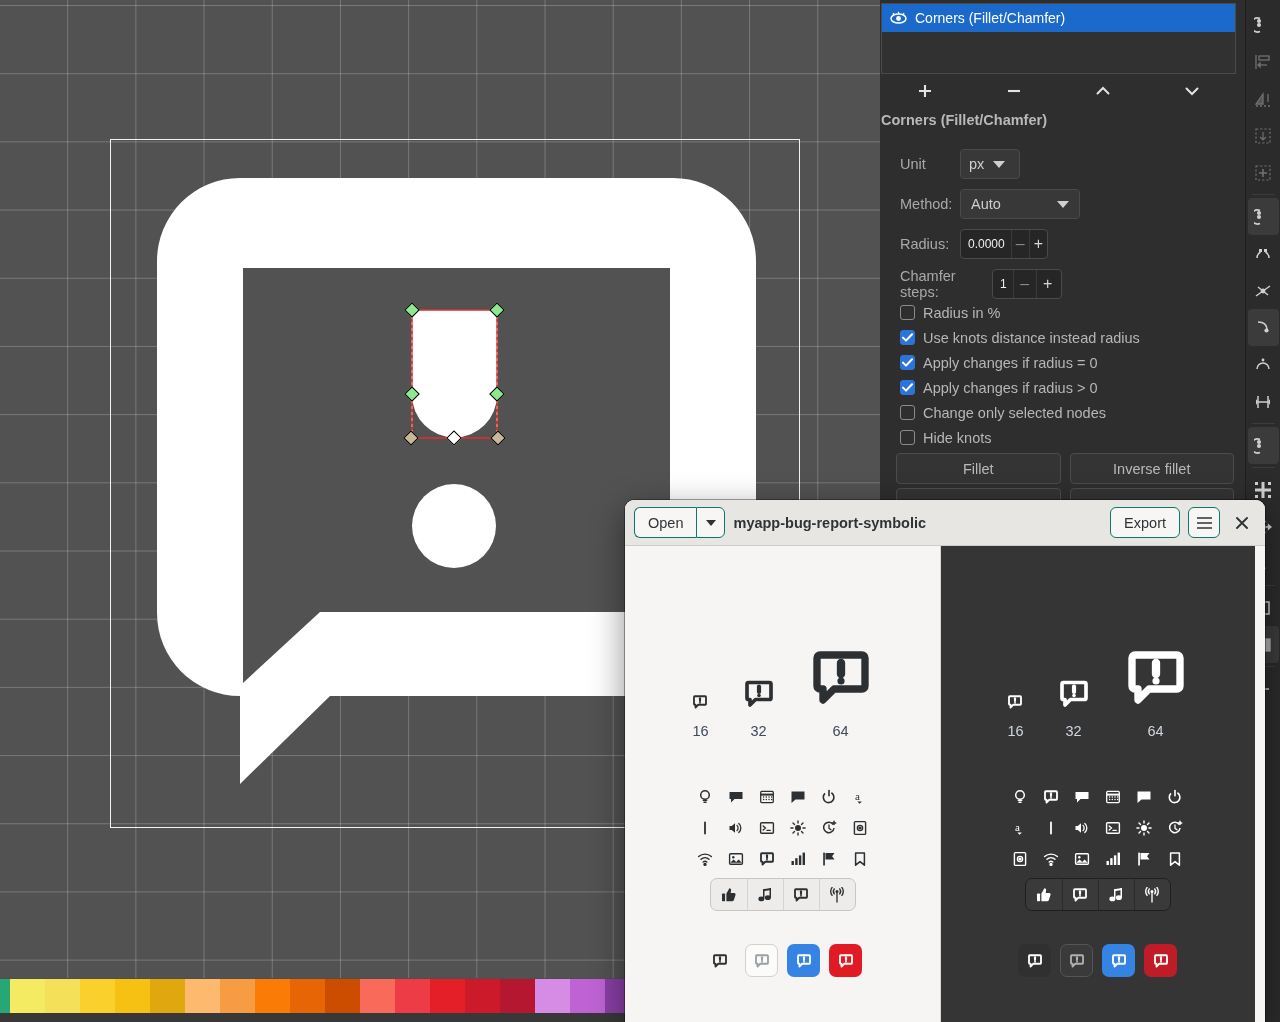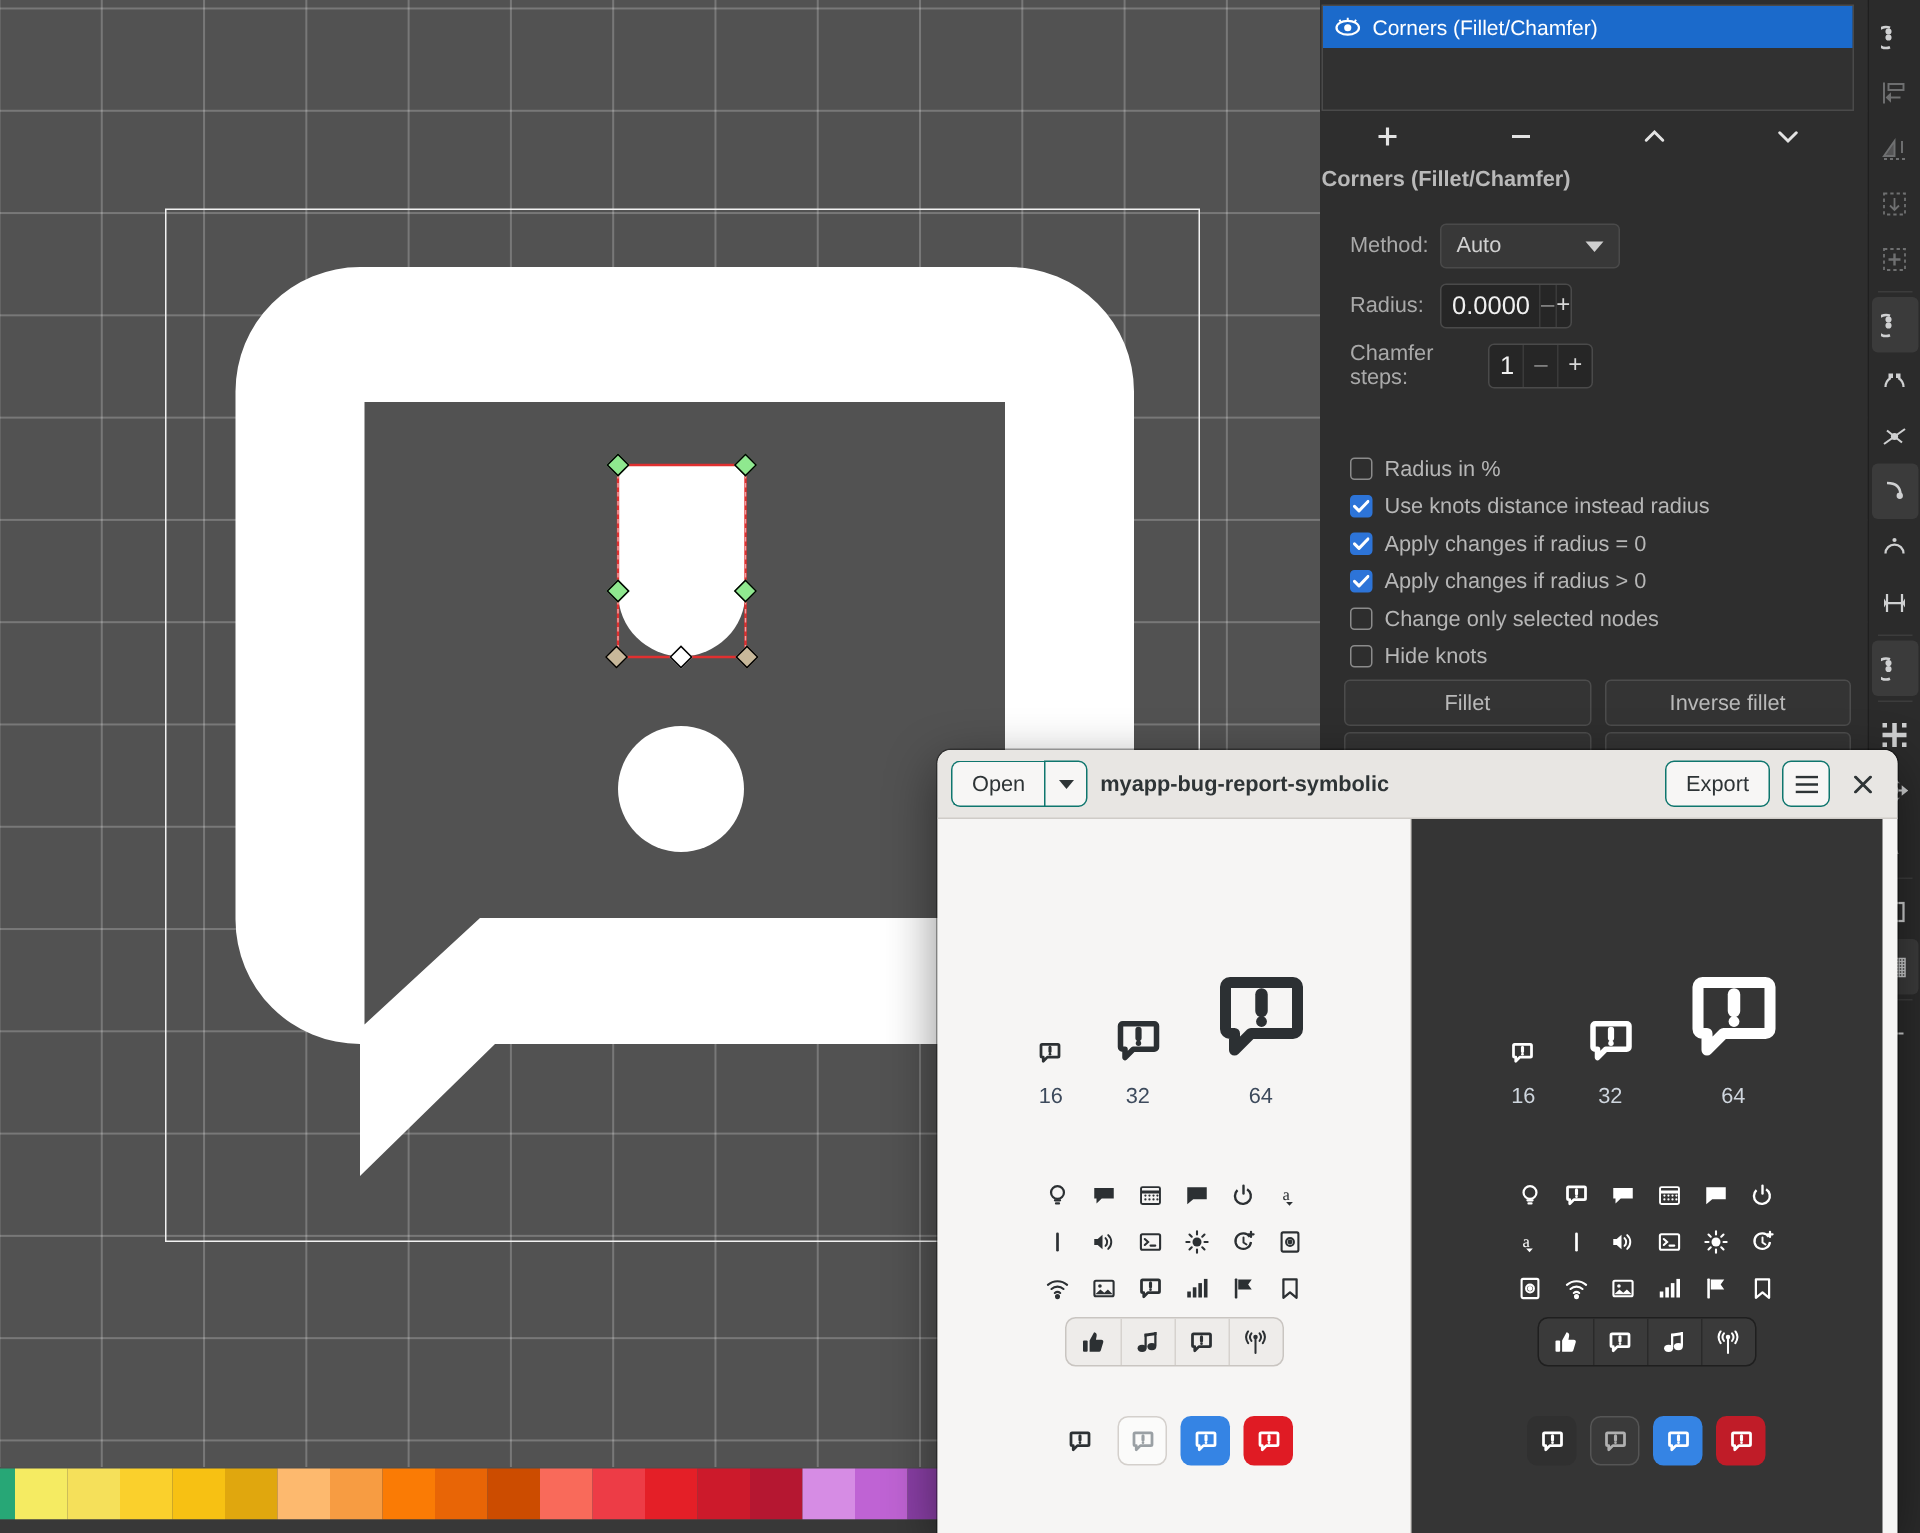--- a/index.html
+++ b/index.html
@@ -89,21 +89,21 @@
     background: #383838; border: 1px solid #4a4a4a; border-radius: 4px;
     height: 30px; display: flex; align-items: center; color: #cfcfcf;
     font-size: 14.5px;
   }
   .caret { width: 0; height: 0; border-left: 6px solid transparent;
            border-right: 6px solid transparent; border-top: 7px solid #cfcfcf; }
   .spin {
     background: #262626; border: 1px solid #4a4a4a; border-radius: 4px;
     height: 30px; display: flex; align-items: center; overflow: hidden;
   }
-  .spin .val { padding: 0 6px 0 7px; color: #f0f0f0; font-size: 17px; }
+  .spin .val { padding: 0 6px 0 7px; color: #f0f0f0; font-size: 12px; }
   .spin .pm {
     width: 23px; text-align: center; color: #8a8a8a; font-size: 16px;
     border-left: 1px solid #3a3a3a; line-height: 28px; height:28px;
   }
   .spin .pm.plus { color: #d7d7d7; }
 
   .checks { position: absolute; left: 0; top: 300px; width: 365px; }
   .crow { display: flex; align-items: center; height: 25px; padding-left: 20px; gap: 8px; }
   .cbox {
     width: 15px; height: 15px; border-radius: 3px; flex: 0 0 auto;
@@ -298,20 +298,27 @@
         <svg width="18" height="18" viewBox="0 0 18 18">
             <path d="M3.5 6.5L9 12l5.5-5.5" stroke="#e3e3e3" stroke-width="2" fill="none" stroke-linecap="round"></path>
           </svg>
       </div>
     </div>
 
     <div class="lpe-title" style="left:1px">Corners (Fillet/Chamfer)</div>
 
     <div class="fields">
 
+      <div class="frow">
+        <span class="flabel" style="width:80px; padding-left:20px">Unit</span>
+        <span class="ctrl" style="width:60px; padding:0 8px; gap:9px">
+          <span>px</span>
+          <span class="caret"></span>
+        </span>
+      </div>
 
       <div class="frow">
         <span class="flabel" style="width:80px; padding-left:20px">Method:</span>
         <span class="ctrl" style="width:120px; padding:0 10px; justify-content:space-between">
           <span>Auto</span>
           <span class="caret"></span>
         </span>
       </div>
 
       <div class="frow">

